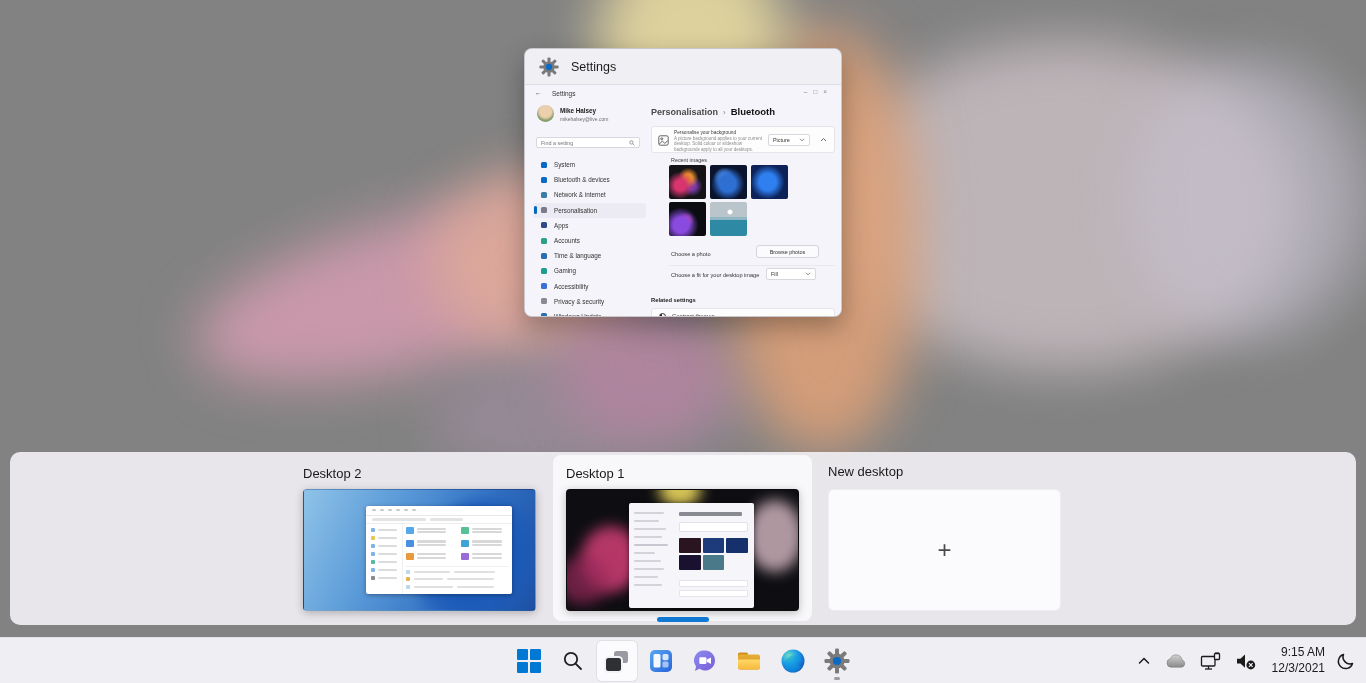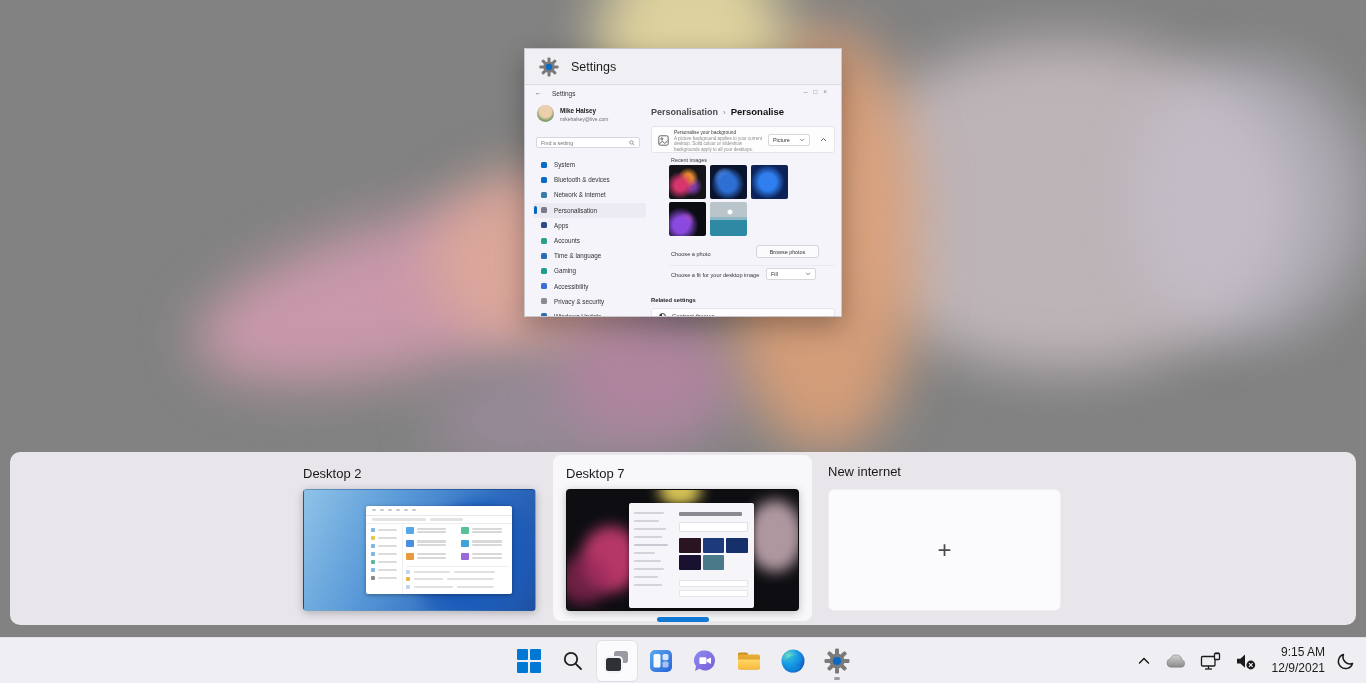--- a/index.html
+++ b/index.html
@@ -14,21 +14,21 @@
   .blob.salmon   { left:728px; top:30px;  width:190px; height:420px; background:rgba(219,160,120,.9); border-radius:45%; }
   .blob.pinkL    { left:190px; top:215px; width:470px; height:150px; background:rgba(214,156,178,.85); transform:rotate(-14deg); }
   .blob.pinkL2   { left:430px; top:170px; width:220px; height:180px; background:rgba(224,170,150,.8); }
   .blob.white-r  { left:830px; top:40px;  width:470px; height:330px; background:rgba(208,196,202,.75); }
   .blob.white-r2 { left:1130px; top:60px; width:240px; height:280px; background:rgba(198,194,206,.6); }
   .blob.purpleB  { left:430px; top:345px; width:330px; height:120px; background:rgba(162,142,162,.65); transform:rotate(-8deg); }
   .blob.magenta  { left:560px; top:300px; width:170px; height:140px; background:rgba(196,130,166,.55); }
 
   
   .task-preview { position:absolute; left:524px; top:48px; width:318px; height:269px;
-    border-radius:0; background:#f5f4fa; border:1px solid rgba(0,0,0,.18);
+    border-radius:8px; background:#f5f4fa; border:1px solid rgba(0,0,0,.18);
     box-shadow:0 10px 26px rgba(0,0,0,.3); overflow:hidden; }
   .tp-header { height:36px; background:#f0eff4; border-bottom:1px solid #dedce3;
     display:flex; align-items:center; padding-left:14px; }
   .tp-title { font-size:12.5px; color:#1b1b1b; margin-left:12px; }
 
   .gear { display:inline-block; }
 
   .tp-body { position:relative; width:100%; height:232px; background:#f5f4fa; overflow:hidden; }
 
   
@@ -273,21 +273,21 @@
           </div>
         <div class="nav-item">
             <span class="nav-ico c10"></span>
             <span class="nav-label">Windows Update</span>
           </div>
       </div>
 
       <div class="m-bread">
         <span class="parent">Personalisation</span>
         <span class="sep">›</span>
-        <span class="cur">Personalise</span>
+        <span class="cur">Bluetooth</span>
       </div>
 
       <div class="m-card">
         <svg class="pic-ico" width="11" height="11" viewBox="0 0 11 11" fill="none" stroke="#555" stroke-width="0.9">
           <rect x="0.8" y="0.8" width="9.4" height="9.4" rx="1.5"></rect>
             <circle cx="3.8" cy="3.8" r="1"></circle>
             <path d="M1.4 9l3-3 2.4 2.4 2.8-2.6"></path>
         </svg>
         <div class="bt">Personalise your background</div>
         <div class="bd">A picture background applies to your current desktop. Solid colour or slideshow backgrounds apply to all your desktops.</div>
@@ -328,22 +328,22 @@
         <span class="lbl">Contrast themes</span>
         <span class="chev">›</span>
       </div>
     </div>
   </div>
 
   <div class="desktops-panel">
     <div class="active-wrap"></div>
 
     <span class="desk-label lbl1">Desktop 2</span>
-    <span class="desk-label lbl2">Desktop 7</span>
-    <span class="desk-label lblN">New internet</span>
+    <span class="desk-label lbl2">Desktop 1</span>
+    <span class="desk-label lblN">New desktop</span>
 
     <div class="desk-thumb dt1">
       <div class="swirl"></div>
       <div class="mini-explorer">
         <div class="me-toolbar">
           <div class="me-dot"></div>
             <div class="me-dot"></div>
             <div class="me-dot"></div>
             <div class="me-dot"></div>
             <div class="me-dot"></div>
@@ -620,21 +620,21 @@
       </div>
       <div class="tray-btn">
         <svg width="22" height="19" viewBox="0 0 22 19">
           <path d="M2 6.8h3.4L10 2.6v13.2L5.4 11.6H2z" fill="#1b1b1b"></path>
           <circle cx="15.8" cy="13" r="4.4" fill="#1b1b1b"></circle>
           <path d="M14 11.2l3.6 3.6M17.6 11.2L14 14.8" stroke="#f3f2f7" stroke-width="1.2"></path>
         </svg>
       </div>
       <div class="tb-clock">
         <div>9:15 AM</div>
-        <div>12/9/2021</div>
+        <div>12/3/2021</div>
       </div>
       <div class="tray-btn">
         <svg width="20" height="20" viewBox="0 0 20 20" fill="none" stroke="#1b1b1b" stroke-width="1.5" stroke-linejoin="round">
             <path d="M16.5 12.5A7 7 0 0 1 7.5 3.5a7.2 7.2 0 1 0 9 9z"></path>
           </svg>
       </div>
     </div>
   </div>
 
 </div>

